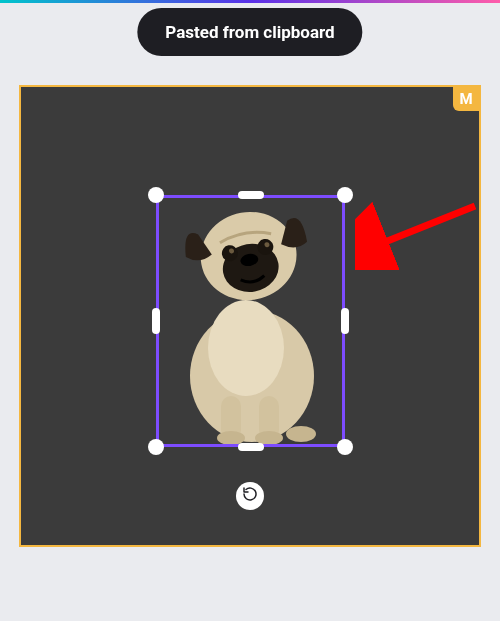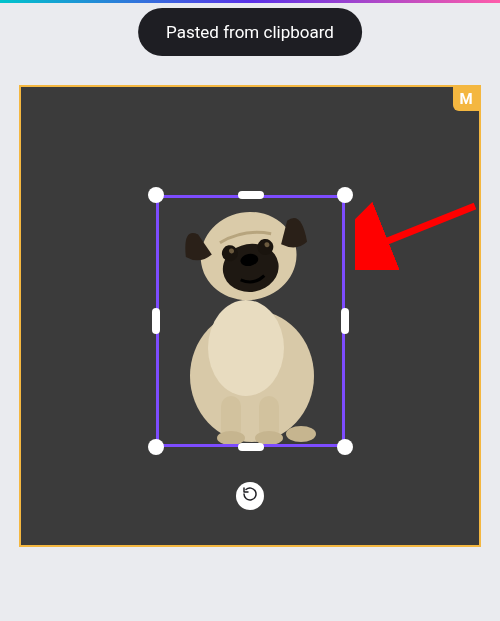--- a/index.html
+++ b/index.html
@@ -20,21 +20,21 @@
     .toast {
       position: absolute;
       top: 8px;
       left: 50%;
       transform: translateX(-50%);
       background: #1E1E23;
       color: #FFFFFF;
       padding: 14px 28px;
       border-radius: 999px;
       font-size: 17px;
-      font-weight: 400;
+      font-weight: 700;
       white-space: nowrap;
       z-index: 10;
     }
     .canvas-frame {
       position: absolute;
       left: 19px;
       top: 85px;
       width: 462px;
       height: 462px;
       background: #3B3B3B;

